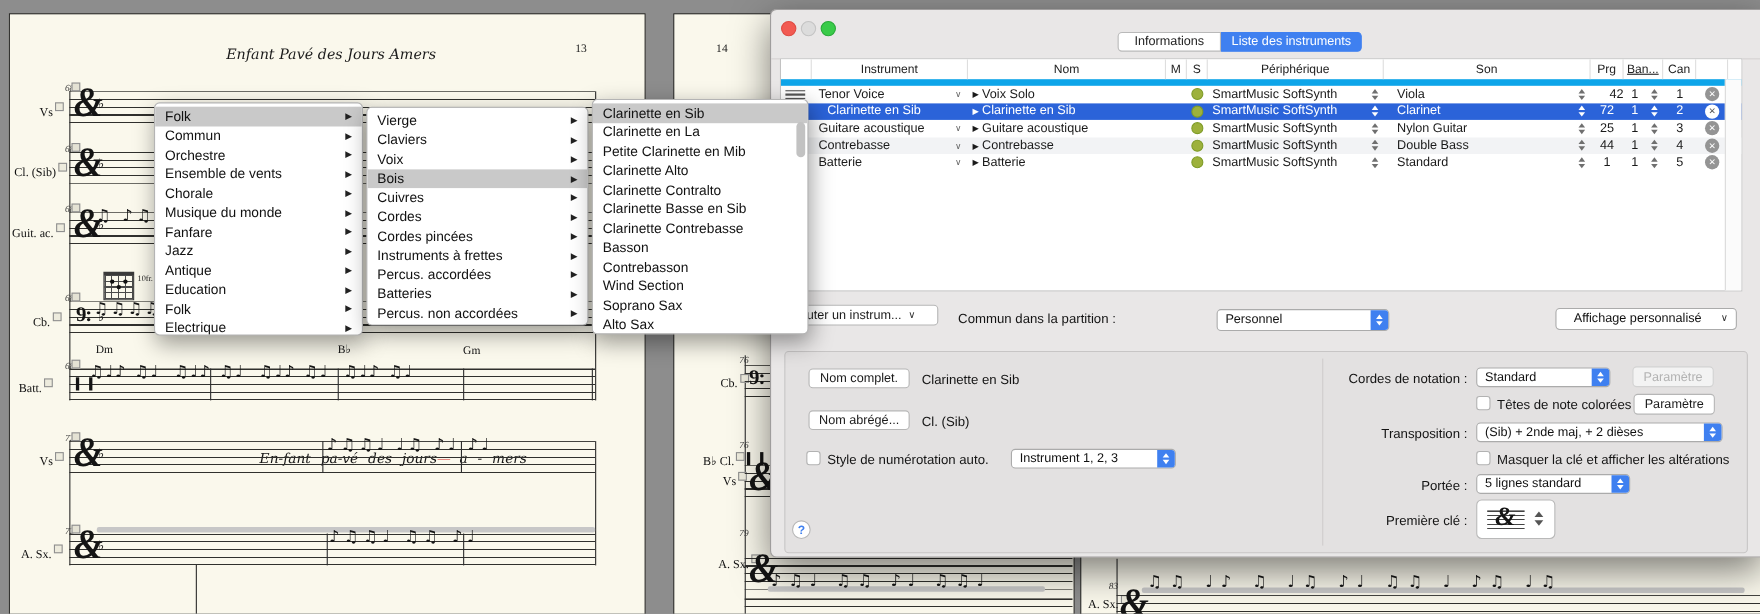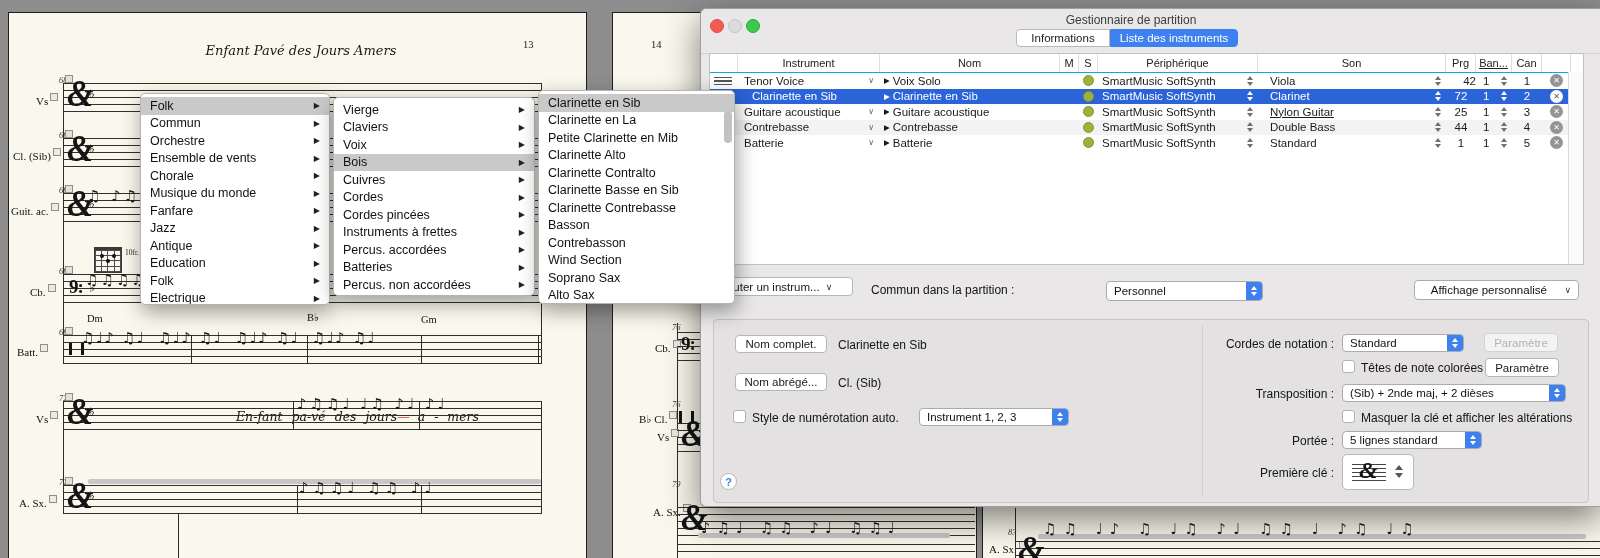--- a/index.html
+++ b/index.html
@@ -35,21 +35,21 @@
   #dlg{position:absolute;left:700px;top:8px;width:900px;height:497px;background:#e9e7e7;
     border-radius:6px 0 0 6px;box-shadow:0 12px 34px rgba(0,0,0,.5);z-index:10;border:1px solid #9f9d9d;border-right:none}
   .tlight{position:absolute;width:12px;height:12px;border-radius:50%;top:10px}
   .dtitle{position:absolute;left:0;top:4px;width:860px;text-align:center;font-size:12px;color:#3c3c3c}
   .tab{position:absolute;height:18px;display:flex;align-items:center;justify-content:center;
     font-size:11.5px;background:#fff;border:1px solid #b9b9b9;color:#222;box-sizing:border-box;cursor:default}
   .tab.act{background:#3f80f0;border-color:#3f80f0;color:#fff}
   .hdrline{position:absolute;left:0;top:44px;width:100%;height:1px;background:#d4d2d2}
   
   #tbl{position:absolute;left:8px;top:44px;width:875px;height:212px;background:#fff;border:1px solid #c2c2c2;box-sizing:border-box}
-  #thead{display:flex;height:18px;border-bottom:1px solid #0ea5e9;background:#fff}
+  #thead{display:flex;height:18px;border-bottom:6px solid #0ea5e9;background:#fff}
   #thead .hc{display:flex;align-items:center;justify-content:center;font-size:11px;color:#222;
     border-right:1px solid #dedede;box-sizing:border-box;overflow:hidden}
   .trow{display:flex;height:15.5px;align-items:center;font-size:11.5px;color:#1a1a1a}
   .trow.alt{background:#f2f3f5}
   .trow.sel{background:#2b63d9;color:#fff}
   .tc{display:flex;align-items:center;box-sizing:border-box;overflow:hidden;height:100%}
   .hnd{width:18px;margin-left:4px;display:flex;flex-direction:column;justify-content:center;gap:2px}
   .hnd b{height:1.5px;background:#555;display:block}
   .chev{font-size:8px;color:#666;margin-left:auto;margin-right:6px;font-family:"DejaVu Sans",sans-serif}
   .disc{font-size:7.5px;margin:0 3px 0 4px;font-family:"DejaVu Sans",sans-serif}
@@ -210,21 +210,20 @@
   <div class="stf" style="left:32px;top:528px;width:585px"></div>
   <div class="clef-t" style="left:35px;top:520px">&amp;</div>
   <div class="hlbar" style="left:55px;top:521px;width:548px"></div>
   <div class="nts" style="left:60px;top:509px;font-size:15px;letter-spacing:7px">♫♫ ♩♪ ♫ ♩♫ ♪♩ ♫♫ ♩ ♪♫ ♩♫</div>
 </div>
 
 <div id="dlg">
   <div class="tlight" style="left:9px;background:#f25a52;border:1px solid #de4b43"></div>
   <div class="tlight" style="left:27px;background:#dcdcdc;border:1px solid #c4c4c4"></div>
   <div class="tlight" style="left:45px;background:#39cb49;border:1px solid #2aa93a"></div>
-  <div class="dtitle">Gestionnaire de partition</div>
   <div class="tab" style="left:315px;top:20px;width:94px;border-radius:4px 0 0 4px">Informations</div>
   <div class="tab act" style="left:409px;top:20px;width:128px;border-radius:0 4px 4px 0">Liste des instruments</div>
   <div class="hdrline"></div>
 
   <div id="tbl">
     <div id="thead">
         <div class="hc" style="width: 28px;"></div>
         <div class="hc" style="width: 142px;">Instrument</div>
         <div class="hc" style="width: 180px;">Nom</div>
         <div class="hc" style="width: 19px;">M</div>
@@ -347,21 +346,21 @@
             <span class="gdot"></span>
           </div>
           <div class="tc" style="width: 160px;">
             <span style="padding-left: 4px;">SmartMusic SoftSynth</span>
             <span class="stp">
               <u></u>
               <d></d>
             </span>
           </div>
           <div class="tc" style="width: 188px;">
-            <span style="padding-left: 12px; text-decoration: underline;">Nylon Guitar</span>
+            <span style="padding-left: 12px;">Nylon Guitar</span>
             <span class="stp">
               <u></u>
               <d></d>
             </span>
           </div>
           <div class="tc" style="width: 30px; justify-content: center;">
             <span>25</span>
           </div>
           <div class="tc" style="width: 36px;">
             <span style="padding-left: 7px;">1</span>

